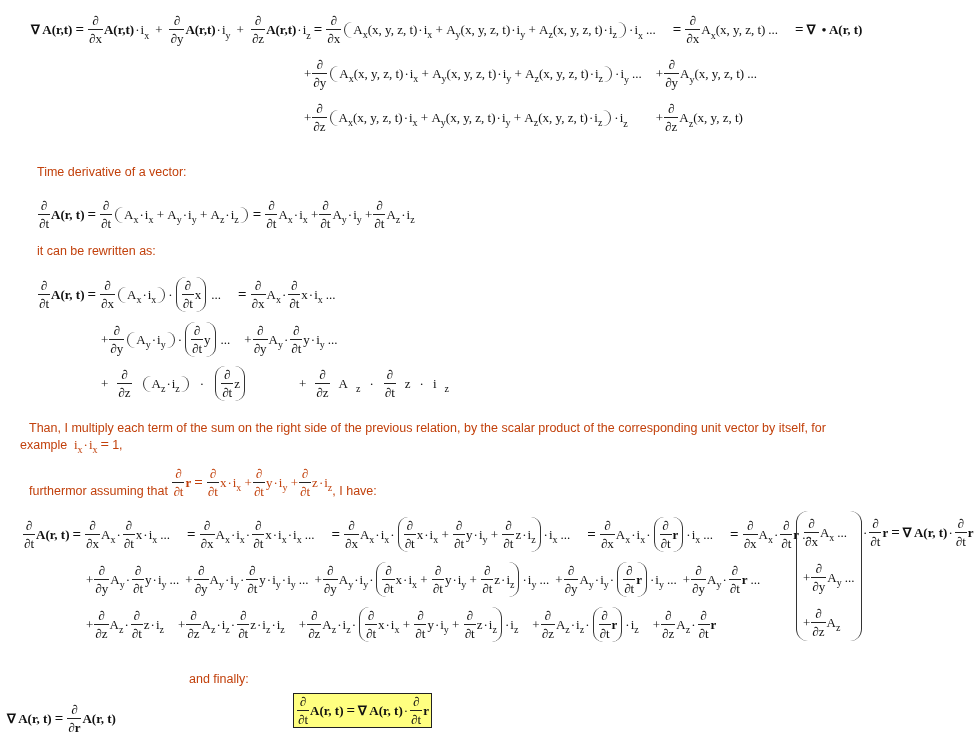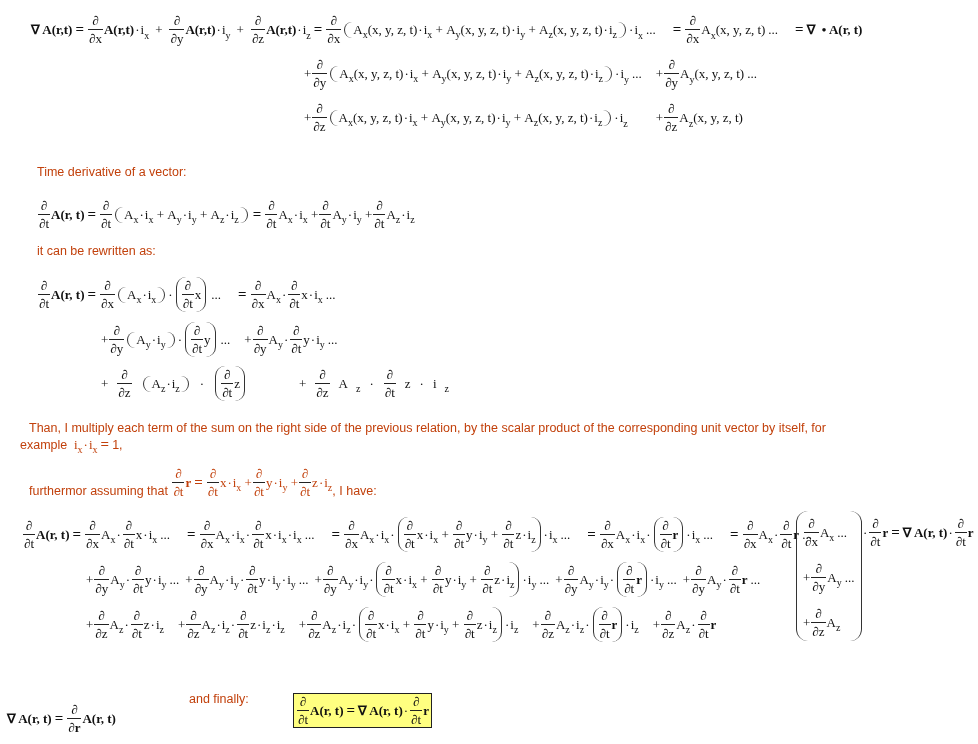--- a/index.html
+++ b/index.html
@@ -452,21 +452,21 @@
   <span class="b">∇ A(r, t)</span>
     <span class="eq">=</span>
   <span class="frac">
       <span class="num">∂</span>
       <span class="bar"></span>
       <span class="den">∂<b>r</b></span>
     </span>
     <span class="b">A(r, t)</span>
 </div>
 
-<div class="abs txt" style="left:189px; top:692px;text-align:right;">and finally:</div>
+<div class="abs txt" style="left:189px; top:672px;text-align:right;">and finally:</div>
 
 <div class="abs m highlight" style="left:293px; top:693px;">
   <span class="frac">
       <span class="num">∂</span>
       <span class="bar"></span>
       <span class="den">∂t</span>
     </span>
     <span class="b">A(r, t)</span>
     <span class="eq">=</span>
     <span class="b">∇ A(r, t)</span>

